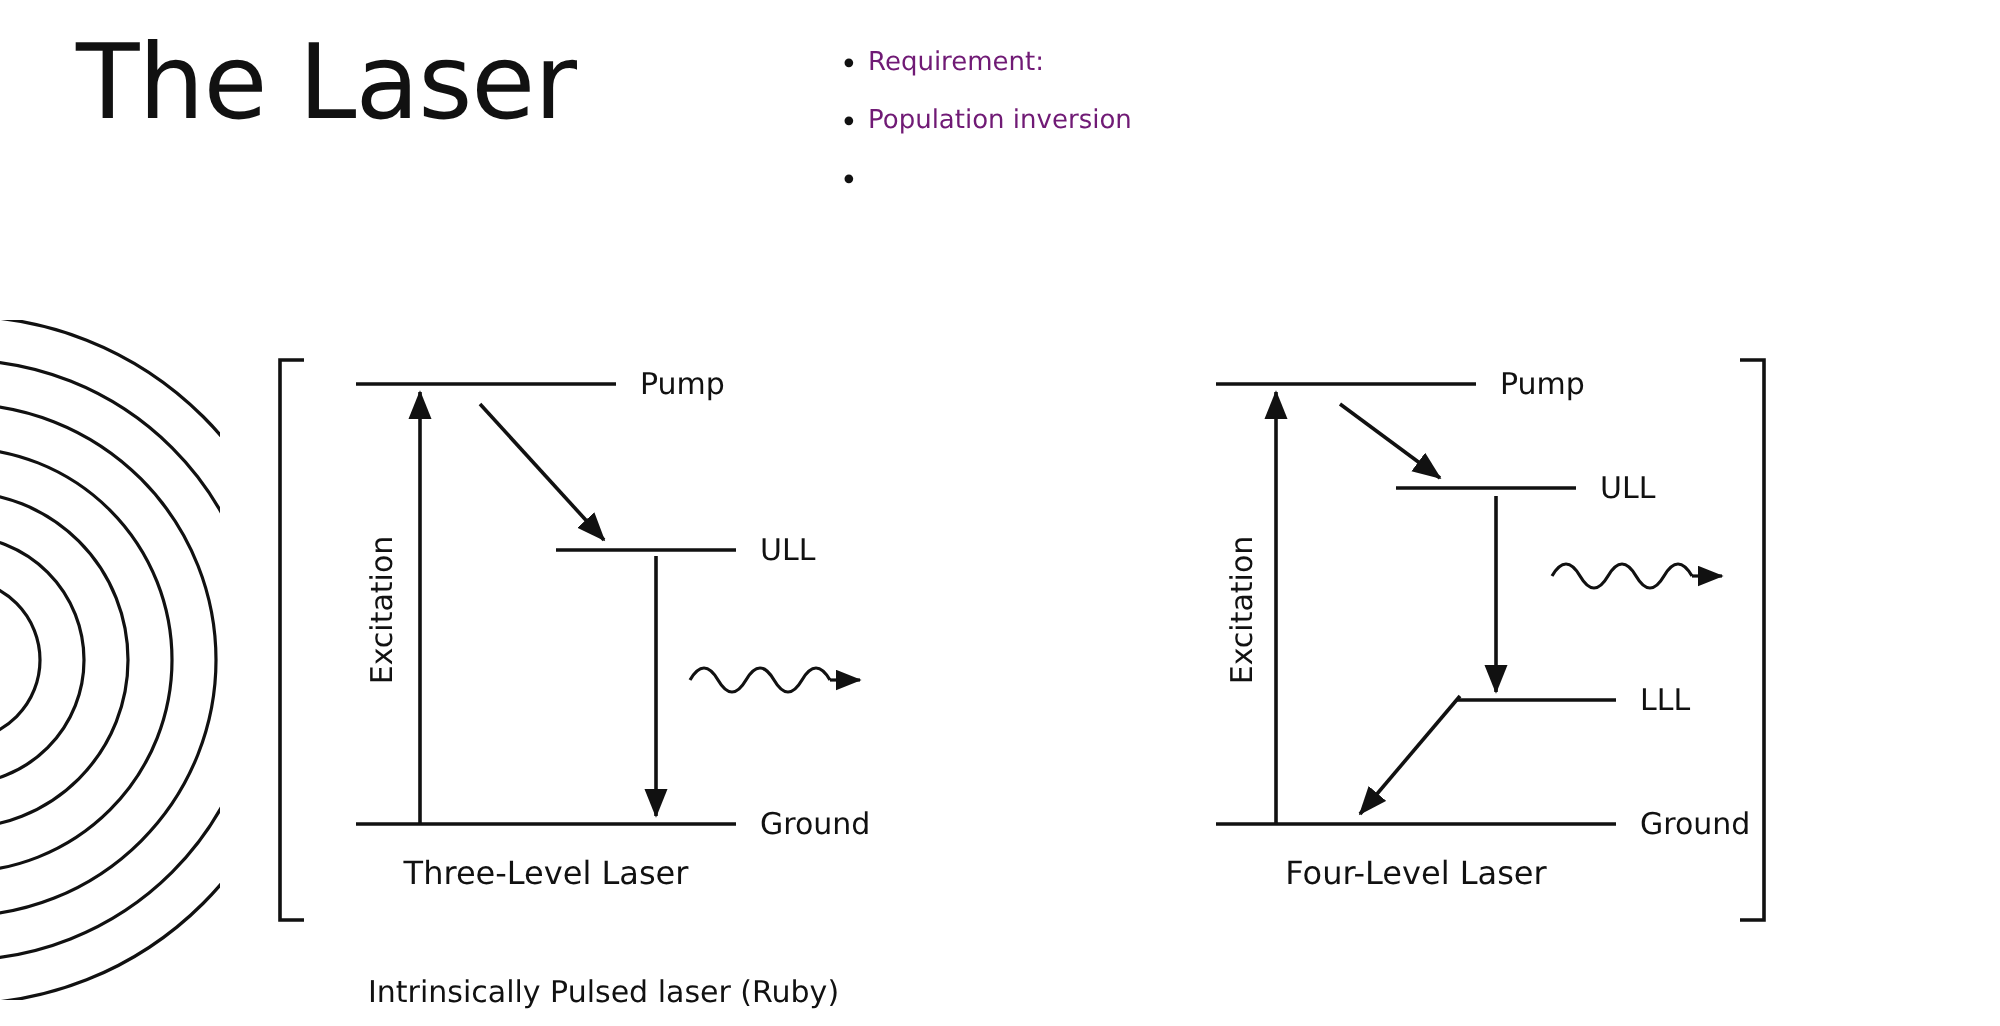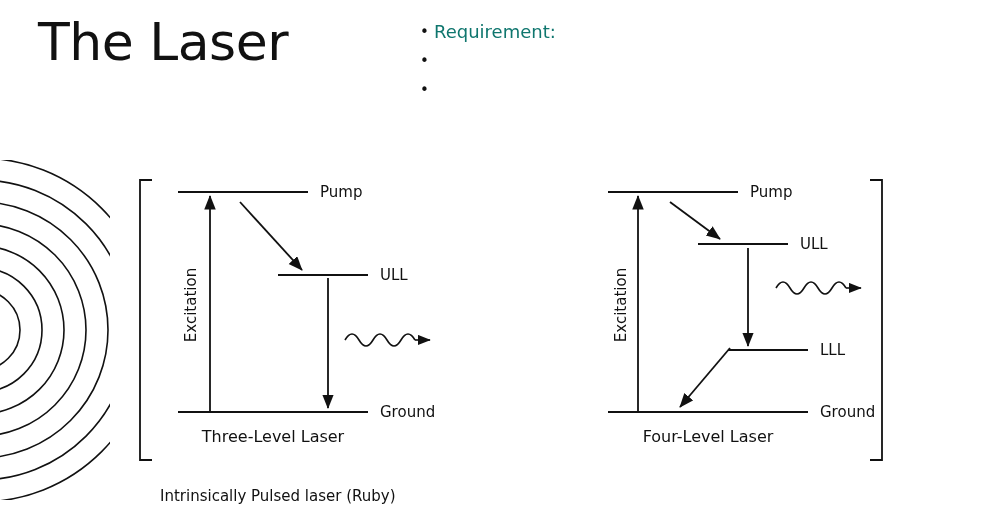--- a/index.html
+++ b/index.html
@@ -48,23 +48,23 @@
   }
   .bullet-dot {
     width: 14px;
     flex: 0 0 14px;
     font-size: 15px;
     line-height: 20px;
     color: #111111;
     text-align: left;
   }
   .bullet-text {
-    font-size: 18px;
+    font-size: 13px;
     line-height: 20px;
-    color: #0f766e;
+    color: #701a75;
   }
 
   
   .spiral {
     position: absolute;
     left: -150px;
     top: 160px;
     width: 260px;
     height: 340px;
   }
@@ -77,20 +77,21 @@
   .diagram.left  { left: 130px; width: 340px; height: 320px; }
   .diagram.right { left: 580px; width: 340px; height: 320px; }
 
   
   .caption {
     position: absolute;
     top: 487px;
     font-size: 15px;
     color: #111111;
     white-space: nowrap;
+    margin-left: 24px;
   }
   .caption.left  { left: 160px; }
   .caption.right { left: 572px; }
 
   svg text {
     font-family: "DejaVu Sans", sans-serif;
     fill: #111111;
   }
 </style>
 </head>
@@ -100,20 +101,21 @@
 
   <div class="title">The Laser</div>
 
   <div class="bullets">
     <div class="bullet-row">
       <span class="bullet-dot">•</span>
       <span class="bullet-text">Requirement:</span>
     </div>
     <div class="bullet-row">
       <span class="bullet-dot">•</span>
+      <span class="bullet-text">Population inversion</span>
     </div>
     <div class="bullet-row">
       <span class="bullet-dot">•</span>
     </div>
   </div>
 
   <svg class="spiral" viewBox="0 0 260 340">
     <g fill="none" stroke="#111111" stroke-width="1.6">
       <circle cx="130" cy="170" r="18"></circle>
       <circle cx="130" cy="170" r="40"></circle>

